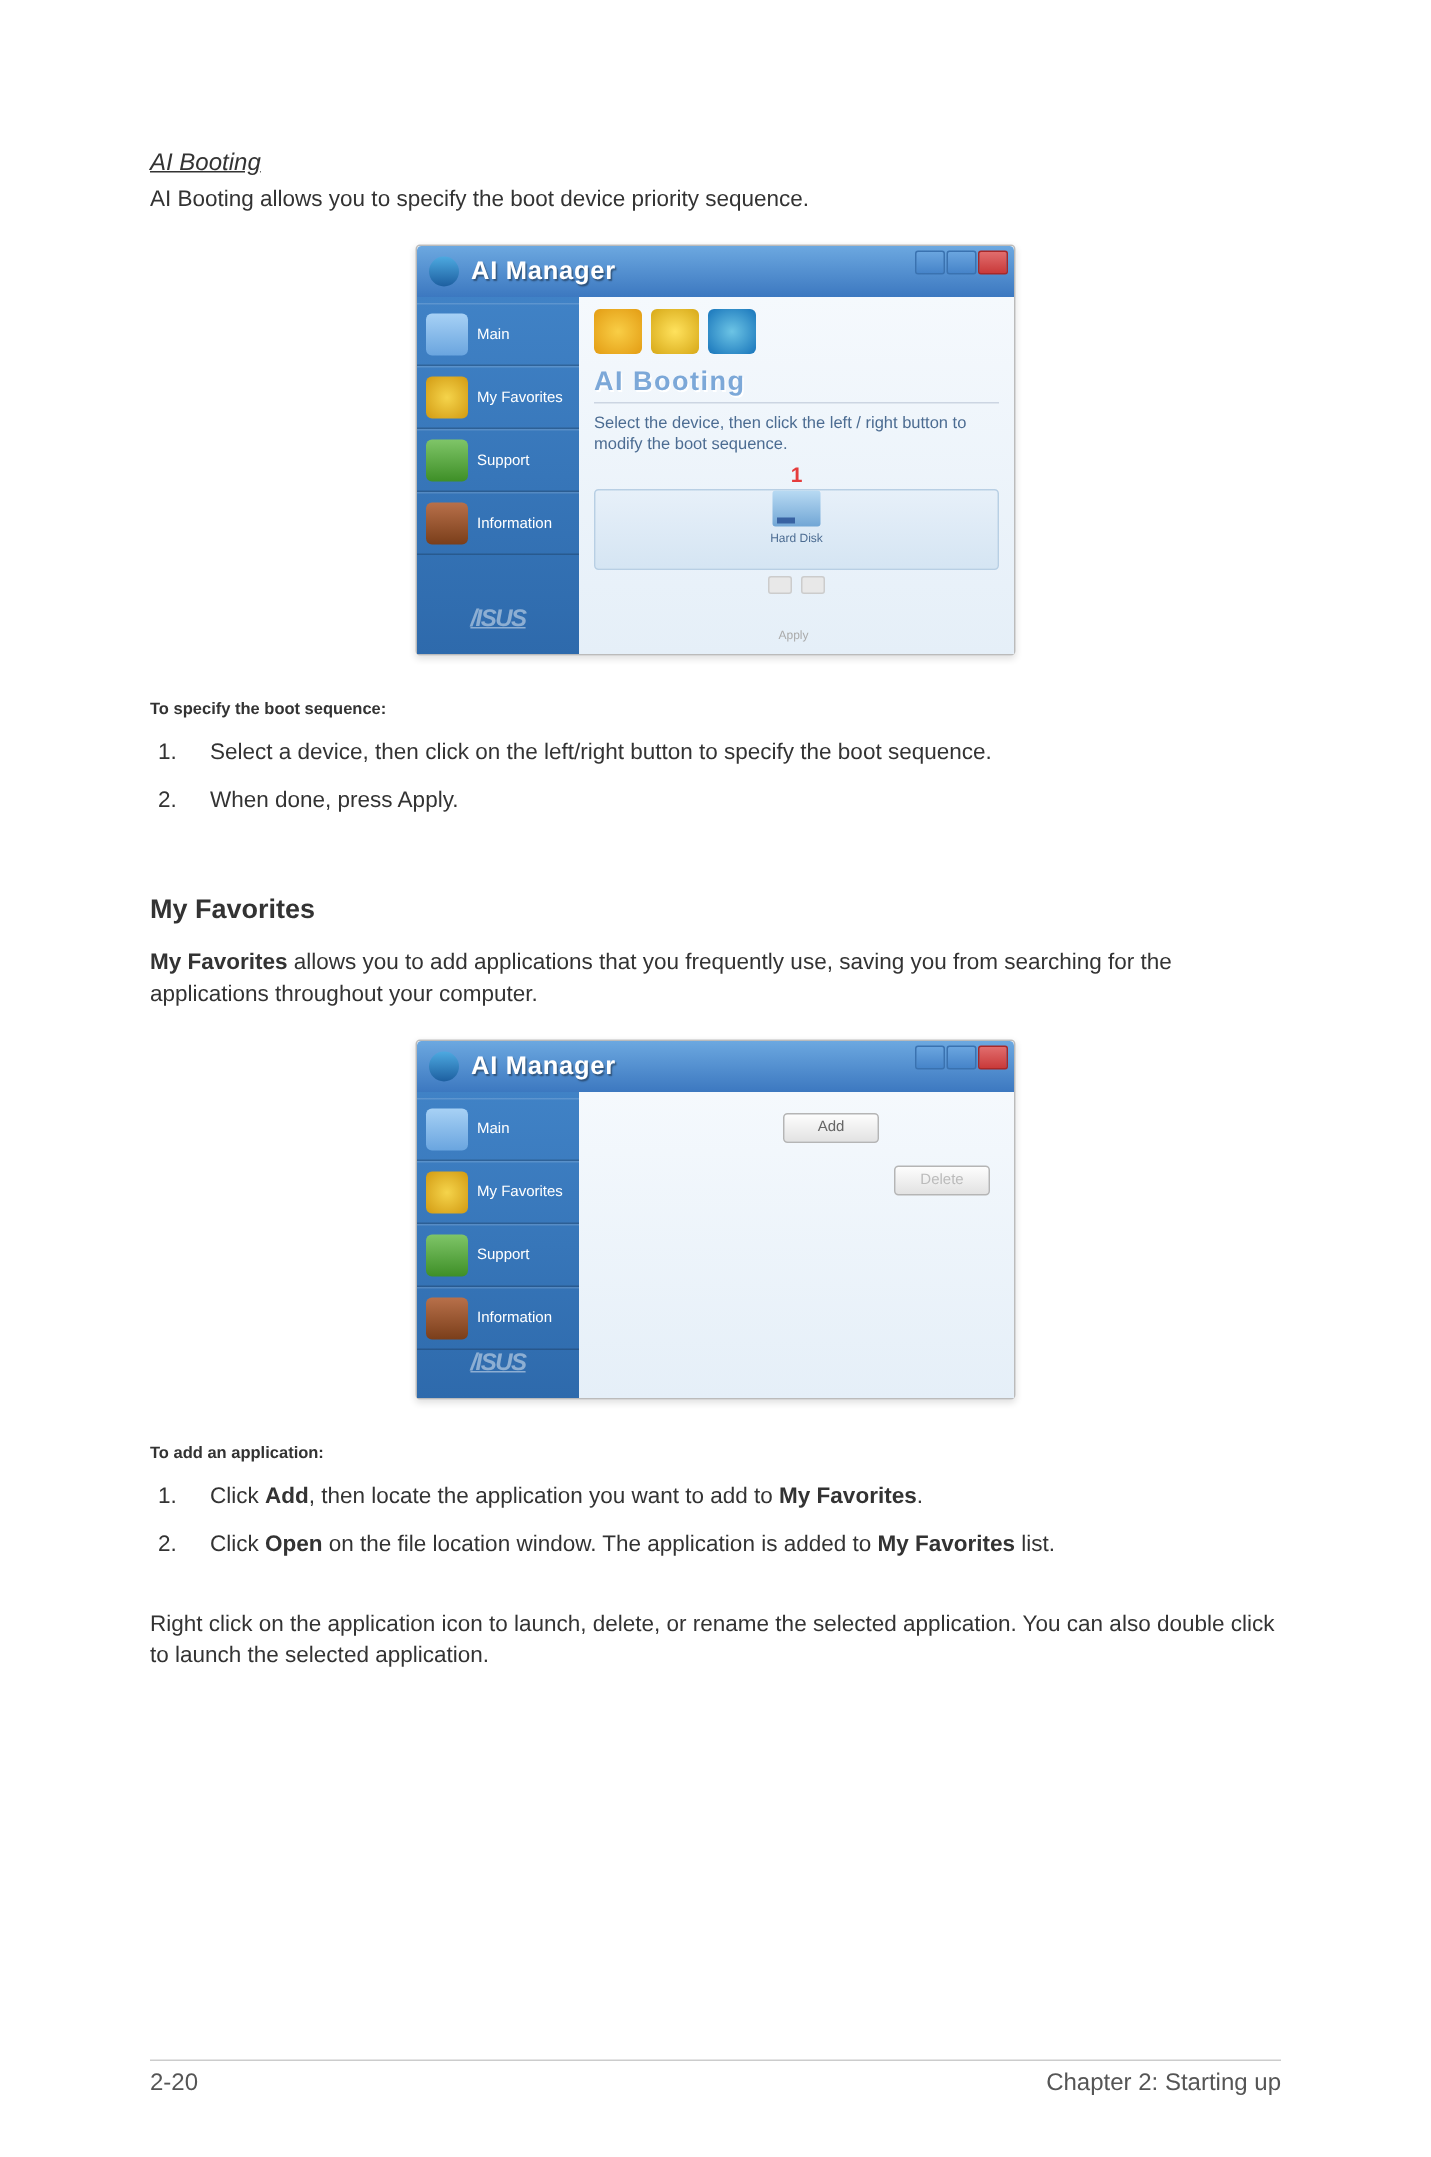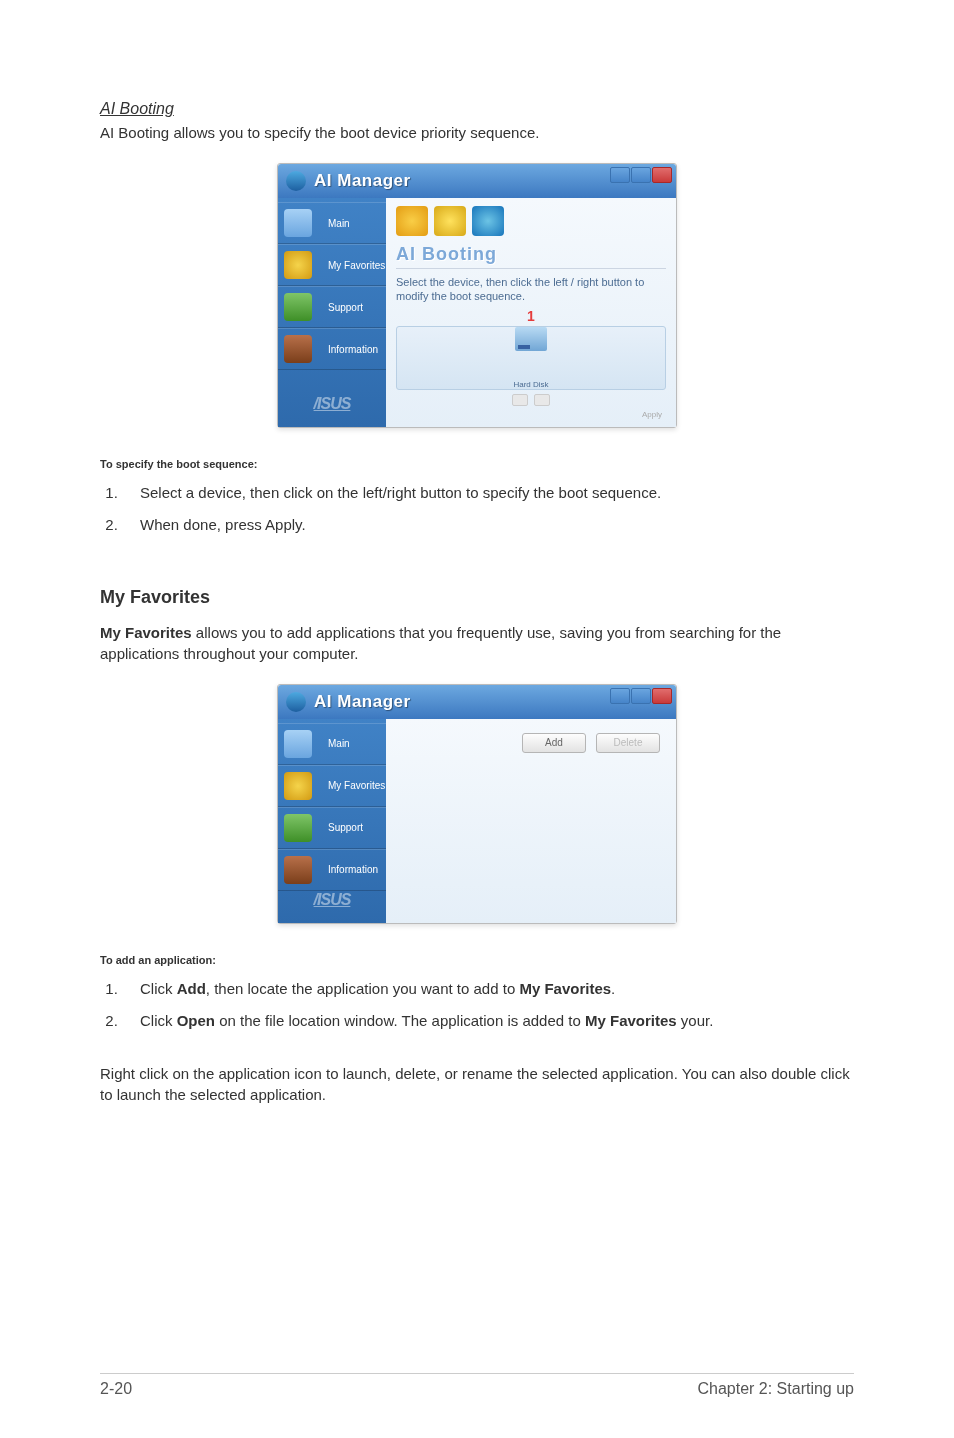--- a/index.html
+++ b/index.html
@@ -94,21 +94,21 @@
     }
     .side-item {
       height: 42px;
       display: flex;
       align-items: center;
       padding-left: 6px;
       color: #fff;
       font-size: 10px;
       border-top: 1px solid rgba(255,255,255,0.15);
       border-bottom: 1px solid rgba(0,0,0,0.2);
-      gap: 16px;
+      gap: 6px;
     }
     .side-item .icon {
       width: 28px; height: 28px;
       border-radius: 4px;
       flex-shrink: 0;
     }
     .icon-main { background: linear-gradient(#a7d1f5, #6aa5df); }
     .icon-fav { background: radial-gradient(#f5d44b, #d29a12); border-radius: 50%; }
     .icon-support { background: linear-gradient(#7fc568, #3e8f27); border-radius: 50%; }
     .icon-info { background: linear-gradient(#b8704a, #7a3e1a); }
@@ -161,25 +161,25 @@
       color: #e53c3c;
       font-weight: bold;
       font-size: 14px;
       text-align: center;
       margin-bottom: 2px;
     }
     .drive-area {
       background: linear-gradient(#e7f0f9, #d5e5f3);
       border: 1px solid #b8cfe4;
       border-radius: 3px;
-      height: 64px;
+      height: 54px;
       display: flex;
       flex-direction: column;
       align-items: center;
-      justify-content: space-between;
+      justify-content: flex-start;
     }
     .drive-icon {
       width: 32px; height: 24px;
       background: linear-gradient(#b8daf3, #71a6d5);
       border-radius: 2px;
       position: relative;
     }
     .drive-icon::after{
       content:'';
       position:absolute;
@@ -187,21 +187,21 @@
       width:12px; height:4px;
       background:#3862a2;
     }
     .drive-label {
       font-size: 8px;
       color: #4c6c92;
       margin-top: 3px;
     }
     .arrows { text-align: center; margin-top: 4px; font-size: 10px; color: #999; }
     .arrows span { display:inline-block; width:16px; height:12px; background:#e8e8e8; border:1px solid #ccc; margin:0 2px; border-radius:2px;}
-    .apply-corner { text-align:right; font-size:8px; color:#aaa; margin-top:2px; padding-right:4px;}
+    .apply-corner { text-align:center; font-size:8px; color:#aaa; margin-top:20px; padding-right:4px;}
     
     .bold-head {
       font-weight: bold;
       font-size: 11px;
       margin-bottom: 12px;
     }
     .num-list {
       list-style: decimal;
       padding-left: 22px;
       margin-bottom: 50px;
@@ -253,21 +253,21 @@
       width: 64px; height: 20px;
       background: linear-gradient(#fdfdfd, #e2e2e2);
       border: 1px solid #b5b5b5;
       border-radius: 3px;
       font-size: 10px;
       color: #666;
       display: flex;
       align-items: center;
       justify-content: center;
     }
-    .fav-btn.disabled { color: #bbb; }
+    .fav-btn.disabled { color: #bbb; margin-top: 35px; }
     .footer {
       position: absolute;
       bottom: 40px;
       left: 100px;
       right: 100px;
       display: flex;
       justify-content: space-between;
       font-size: 16px;
       color: #555;
     }
@@ -385,21 +385,21 @@
         <div class="fav-btn">Add</div>
         <div class="fav-btn disabled">Delete</div>
       </div>
     </div>
   </div>
 </div>
 
 <div class="bold-head">To add an application:</div>
 <ol class="num-list" style="margin-bottom:30px;">
   <li><span>Click </span><b>Add</b><span>, then locate the application you want to add to </span><b>My Favorites</b><span>.</span></li>
-  <li><span>Click </span><b>Open</b><span> on the file location window. The application is added to </span><b>My Favorites</b><span> your.</span></li>
+  <li><span>Click </span><b>Open</b><span> on the file location window. The application is added to </span><b>My Favorites</b><span> list.</span></li>
 </ol>
 
 <div class="body-text">Right click on the application icon to launch, delete, or rename the selected application. You can also double click to launch the selected application.</div>
 
 <div class="footer-line"></div>
 <div class="footer">
   <span>2-20</span>
   <span>Chapter 2: Starting up</span>
 </div>
 

